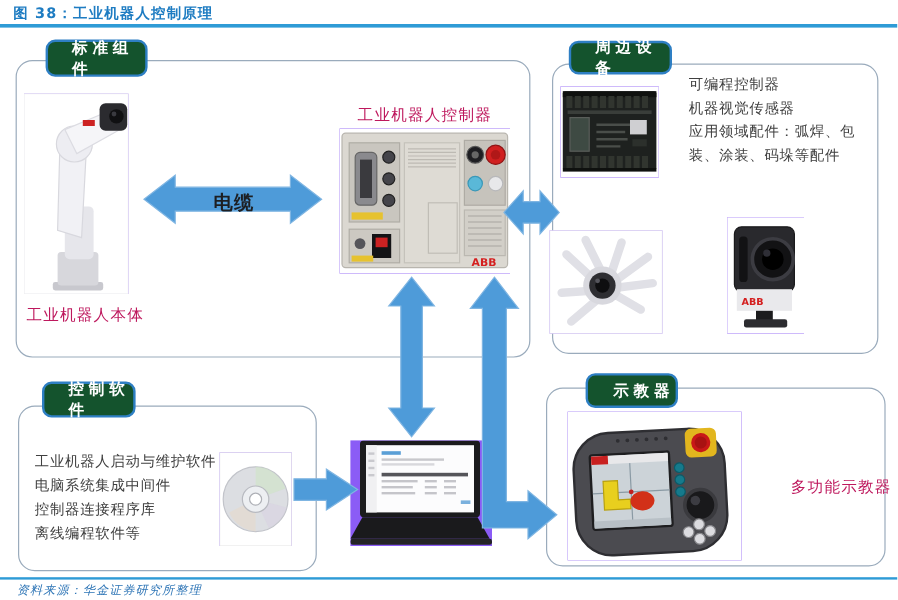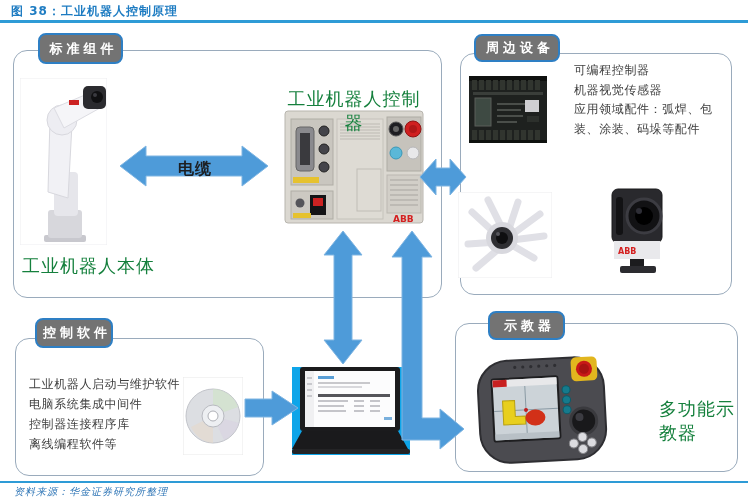--- a/index.html
+++ b/index.html
@@ -5,29 +5,29 @@
   html,body{margin:0;padding:0;background:#fff;}
   .page{position:relative;width:748px;height:500px;background:#fff;overflow:hidden;
         font-family:"DejaVu Sans","Liberation Sans",sans-serif;}
   .fig-title{position:absolute;left:11px;top:3px;font-size:12px;font-weight:bold;
         color:#1e7cc2;letter-spacing:1px;z-index:2;}
   .topline{position:absolute;left:0;top:20px;width:748px;height:3px;background:#2e9bd6;}
   .botline{position:absolute;left:0;top:481px;width:748px;height:2px;background:#2e9bd6;}
   .source{position:absolute;left:14px;top:485px;font-size:10px;font-style:italic;
         color:#2e75b6;letter-spacing:1px;z-index:2;}
   .gbox{position:absolute;border:1.5px solid #9aabbc;border-radius:14px;z-index:1;}
-  .glabel{position:absolute;z-index:6;background:#737373;border:2px solid #2e7fc4;
+  .glabel{position:absolute;z-index:6;background:#14532d;border:2px solid #2e7fc4;
         border-radius:8px;color:#fff;font-weight:bold;font-size:13px;
         display:flex;align-items:center;justify-content:center;letter-spacing:4px;
-        box-sizing:border-box;padding-left:6px;}
-  .card{position:absolute;z-index:2;background:#0ea5e9;}
+        box-sizing:border-box;padding-left:20px;}
+  .card{position:absolute;z-index:2;background:#8b5cf6;}
   .card svg{display:block;}
   .txt{position:absolute;z-index:3;color:#404040;font-size:12px;line-height:19.5px;
         letter-spacing:0.6px;}
-  .cap{position:absolute;z-index:3;color:#15803d;font-size:18px;letter-spacing:1px;}
+  .cap{position:absolute;z-index:3;color:#be185d;font-size:13px;letter-spacing:1px;}
   .cap-center{text-align:center;}
   #arrows{position:absolute;left:0;top:0;z-index:5;pointer-events:none;}
   .cable-label{position:absolute;left:170px;top:159px;width:50px;text-align:center;
         z-index:6;font-size:16px;font-weight:bold;color:#1d1f22;letter-spacing:1px;}
 </style>
 </head>
 <body>
 
 <div class="page">
 

